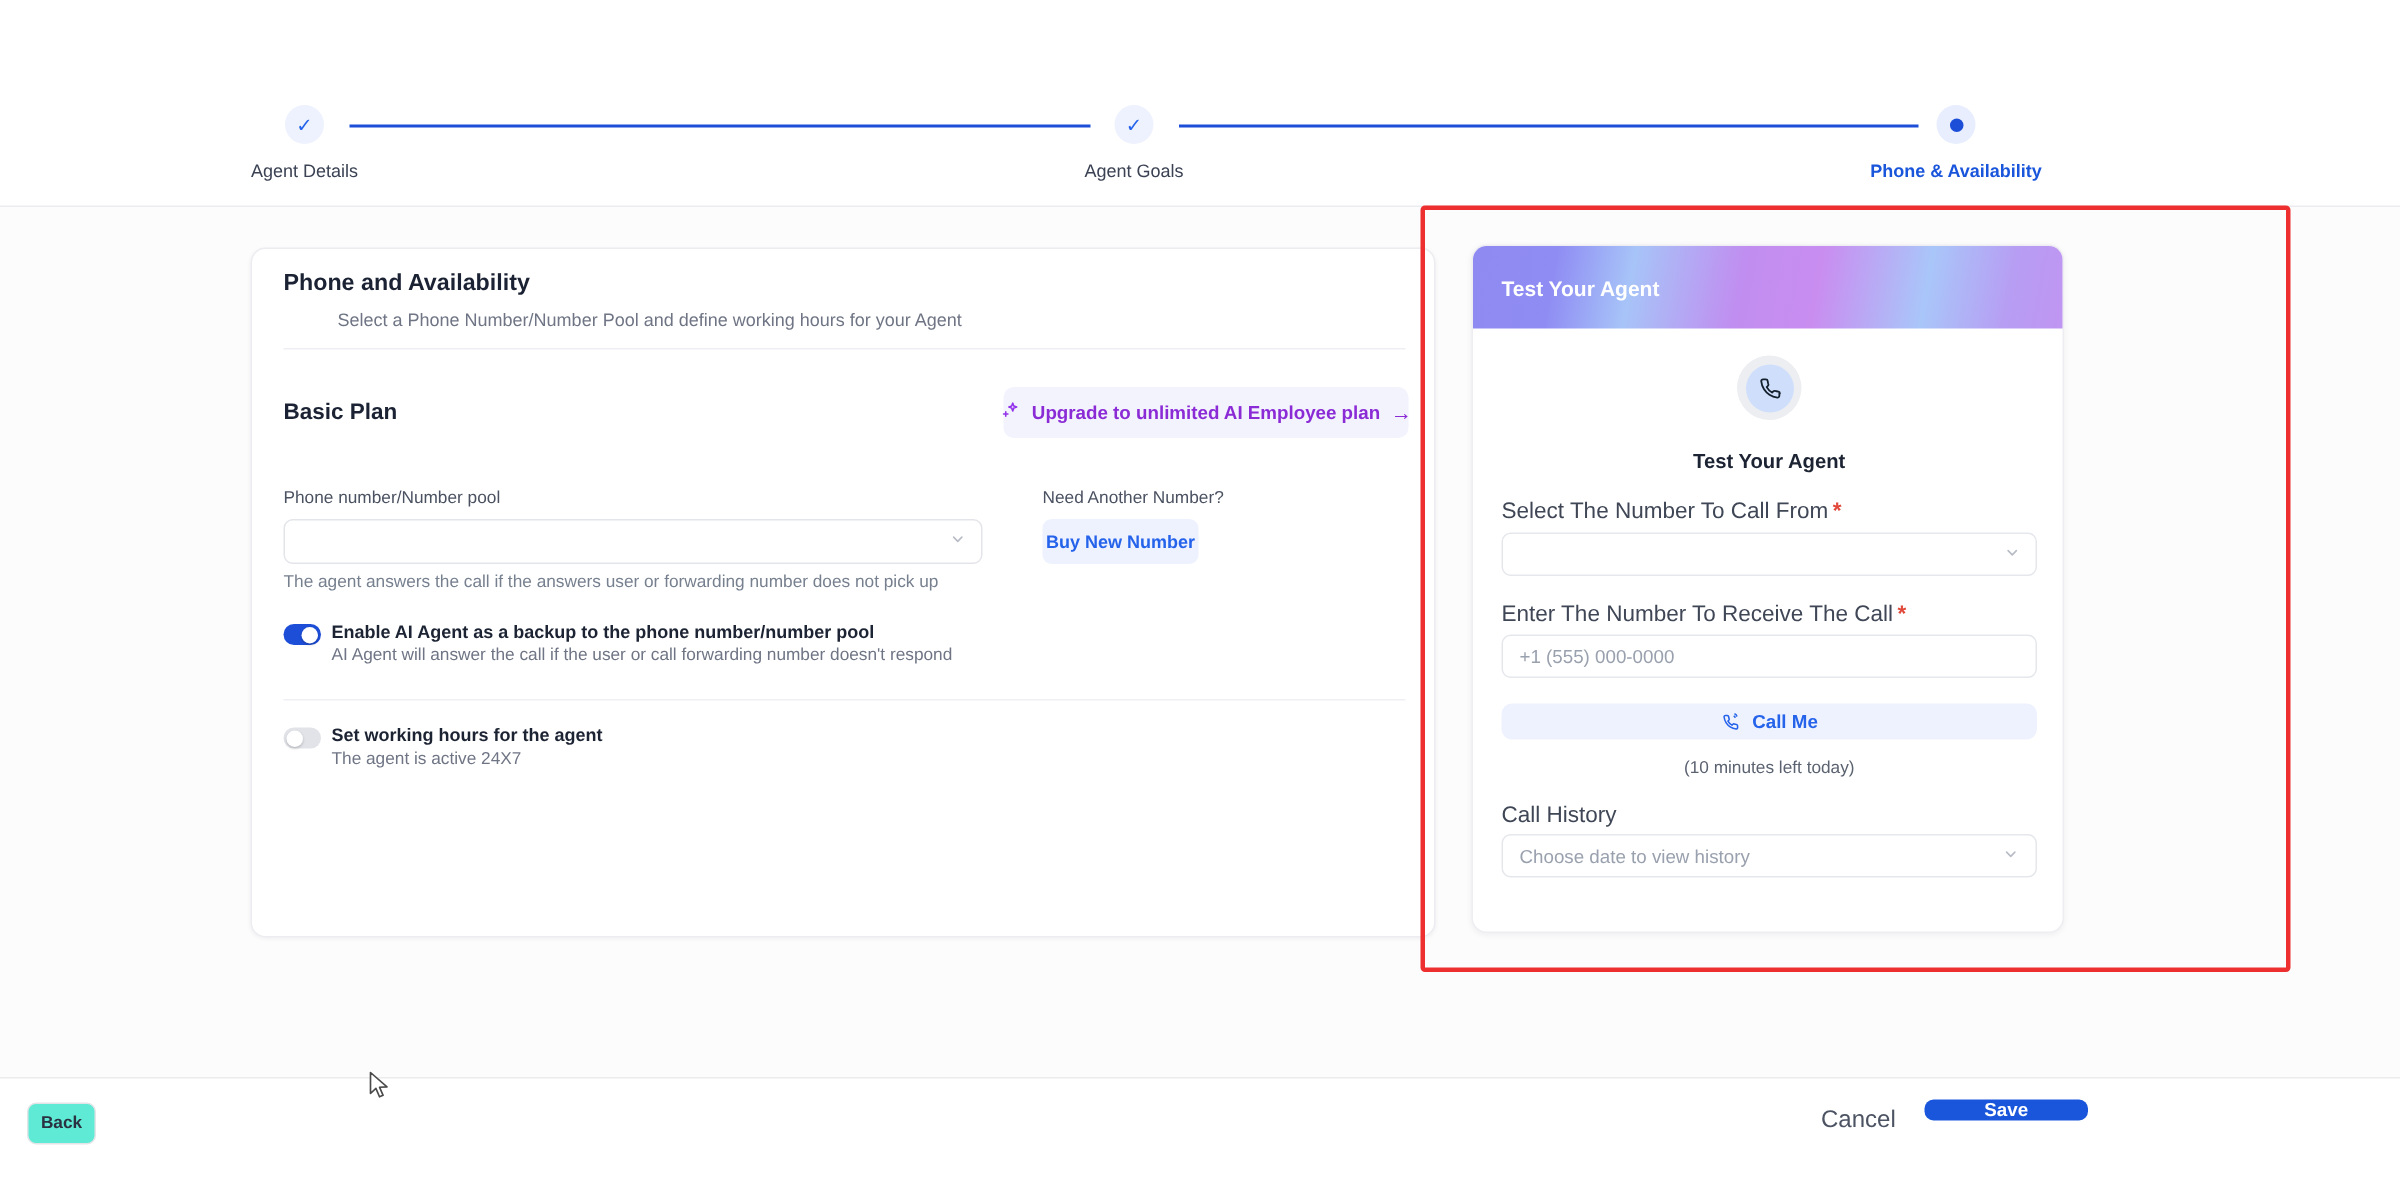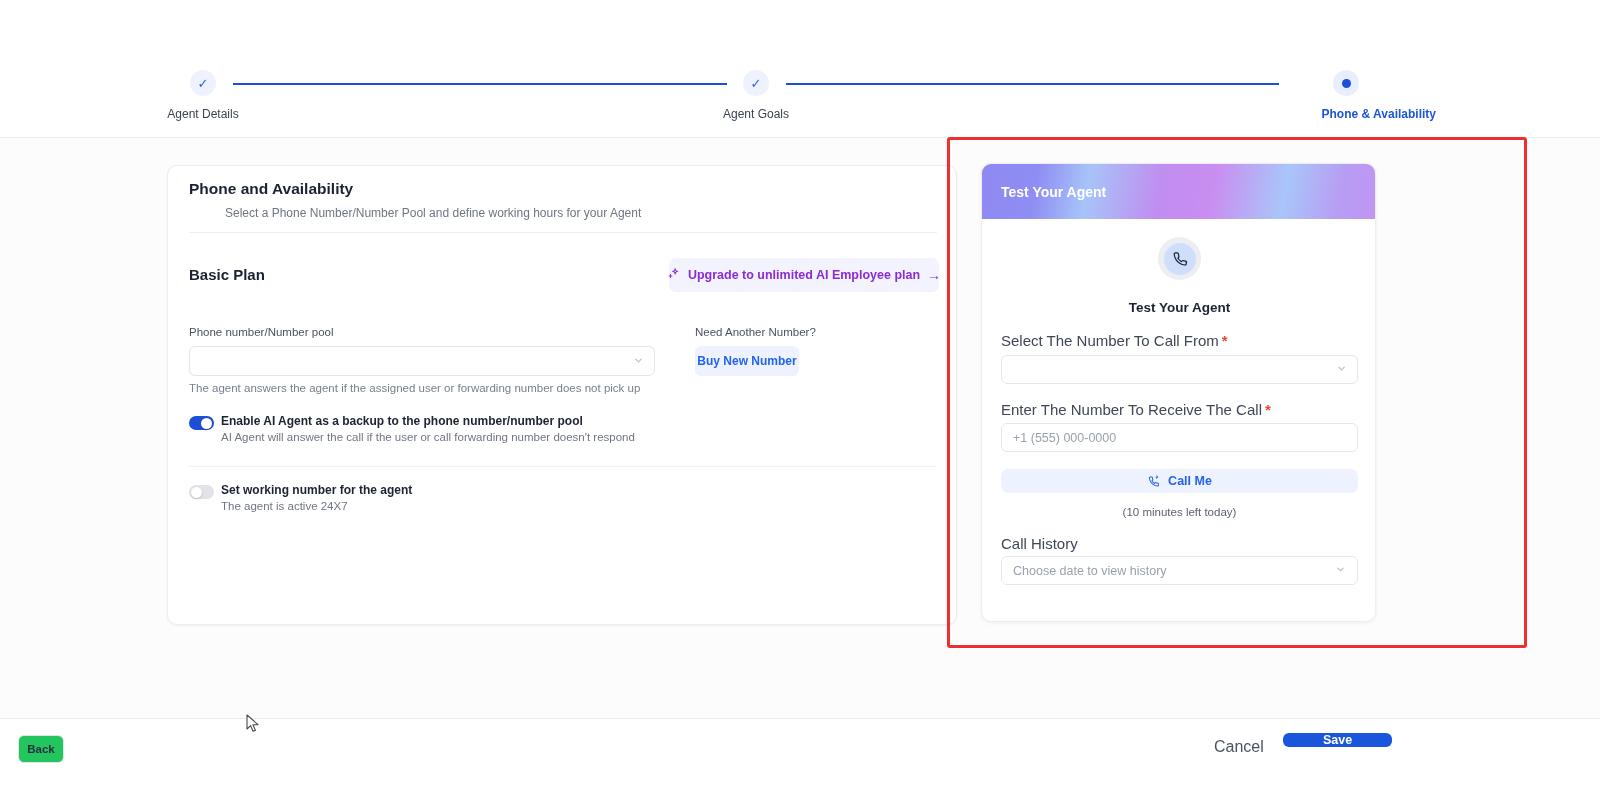--- a/index.html
+++ b/index.html
@@ -182,21 +182,21 @@
     border: 3px solid #ee2f2f; border-radius: 3px; pointer-events: none;
   }
 
   
   .footer {
     position: absolute; left: 0; top: 718px; width: 1600px; height: 76px;
     background: #ffffff; border-top: 1px solid #ececed;
   }
   .back-btn {
     position: absolute; left: 18px; top: 16px; width: 46px; height: 28px;
-    background:#22c55e; border: 1px solid #e3e4e8; border-radius: 6px; cursor:pointer;
+    background:#5eead4; border: 1px solid #e3e4e8; border-radius: 6px; cursor:pointer;
     font-size: 11.5px; font-weight: 600; color: #2b3141;
     font-family: "Liberation Sans", sans-serif;
   }
   .cancel-btn {
     position: absolute; left: 1214px; top: 19px; background: none; border: none;
     font-size: 16px; color: #4c5362; cursor: pointer;
     font-family: Liberation Sans, sans-serif;
   }
   .save-btn {
     position: absolute; left: 1283px; top: 733px; width: 109px; height: 14px;
@@ -225,21 +225,21 @@
       <div class="step-label">Agent Details</div>
     </div>
 
     <div class="step" style="left:666px; top:0;">
       <div class="step-dot">
         <span>✓</span>
       </div>
       <div class="step-label">Agent Goals</div>
     </div>
 
-    <div class="step" style="left:1256px; top:0;text-align:right;">
+    <div class="step" style="left:1214px; top:0;">
       <div class="step-dot current">
           <i></i>
         </div>
       <div class="step-label active">Phone &amp; Availability</div>
     </div>
   </div>
 
   <div class="hdr-rule"></div>
   <div class="body-bg"></div>
 
@@ -263,37 +263,37 @@
 
     <div class="fld-label" style="left:21px; top:160px;text-align:center;">Phone number/Number pool</div>
     <div class="select-box">
       <span class="select-val"></span>
       <span class="caret">
         <svg width="11" height="11" viewBox="0 0 24 24" fill="none" stroke="#b8bcc6" stroke-width="2.4" stroke-linecap="round" stroke-linejoin="round">
             <polyline points="6 9 12 15 18 9"></polyline>
           </svg>
       </span>
     </div>
-    <div class="hint">The agent answers the agent if the assigned user or forwarding number does not pick up</div>
+    <div class="hint">The agent answers the call if the answers user or forwarding number does not pick up</div>
 
     <div class="need-label">Need Another Number?</div>
     <button class="buy-btn">Buy New Number</button>
 
     <div class="switch on" style="left:21px; top:250px;">
         <span class="knob"></span>
       </div>
     <div class="tg-title" style="left:53px; top:248px;">Enable AI Agent as a backup to the phone number/number pool</div>
     <div class="tg-desc" style="left:53px; top:265px;">AI Agent will answer the call if the user or call forwarding number doesn't respond</div>
 
     <div class="row-rule"></div>
 
     <div class="switch off" style="left:21px; top:319px;">
         <span class="knob"></span>
       </div>
-    <div class="tg-title" style="left:53px; top:317px;">Set working number for the agent</div>
+    <div class="tg-title" style="left:53px; top:317px;">Set working hours for the agent</div>
     <div class="tg-desc" style="left:53px; top:334px;">The agent is active 24X7</div>
   </div>
 
   <div class="card-test">
     <div class="test-hdr">
       <span class="t">Test Your Agent</span>
     </div>
 
     <div class="ring">
       <span class="inner">

